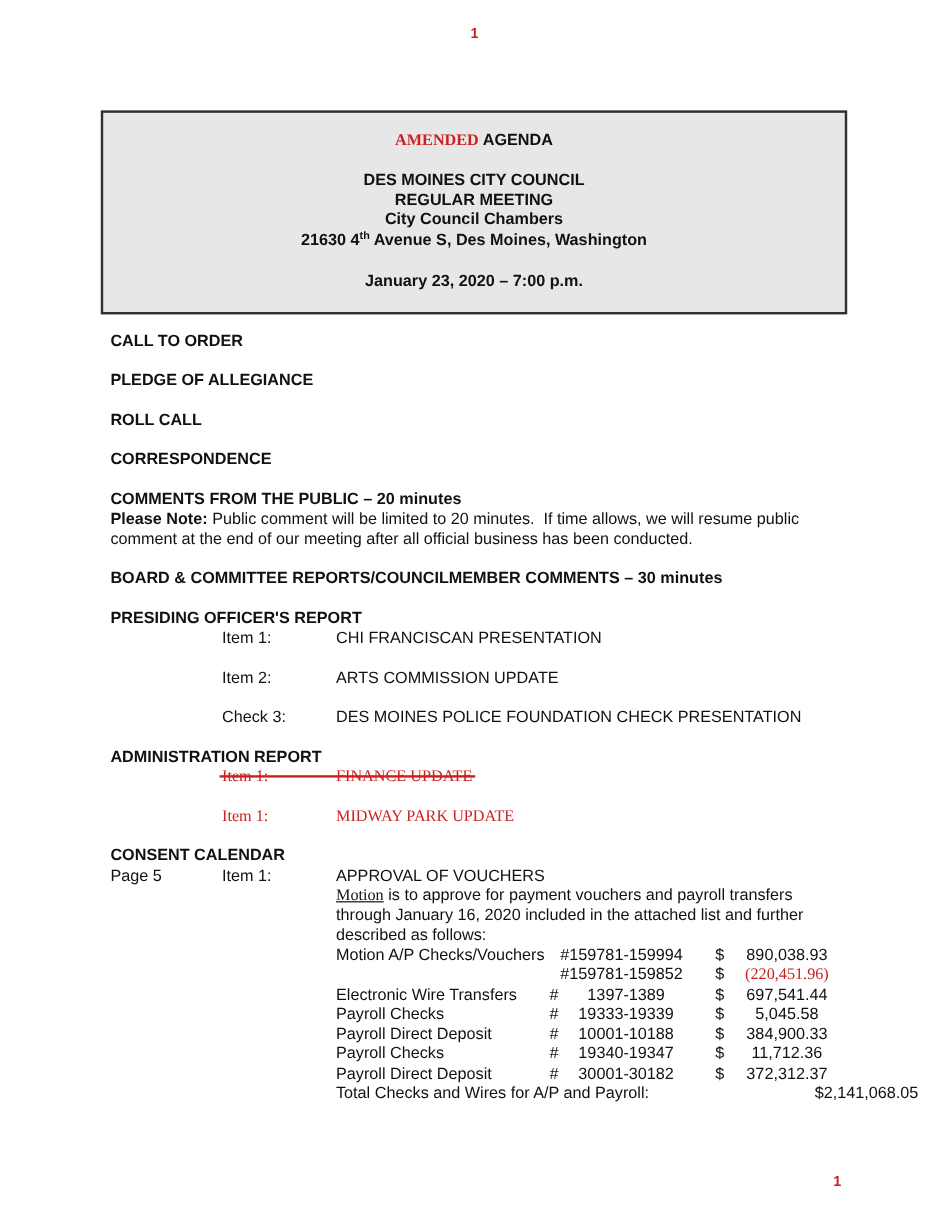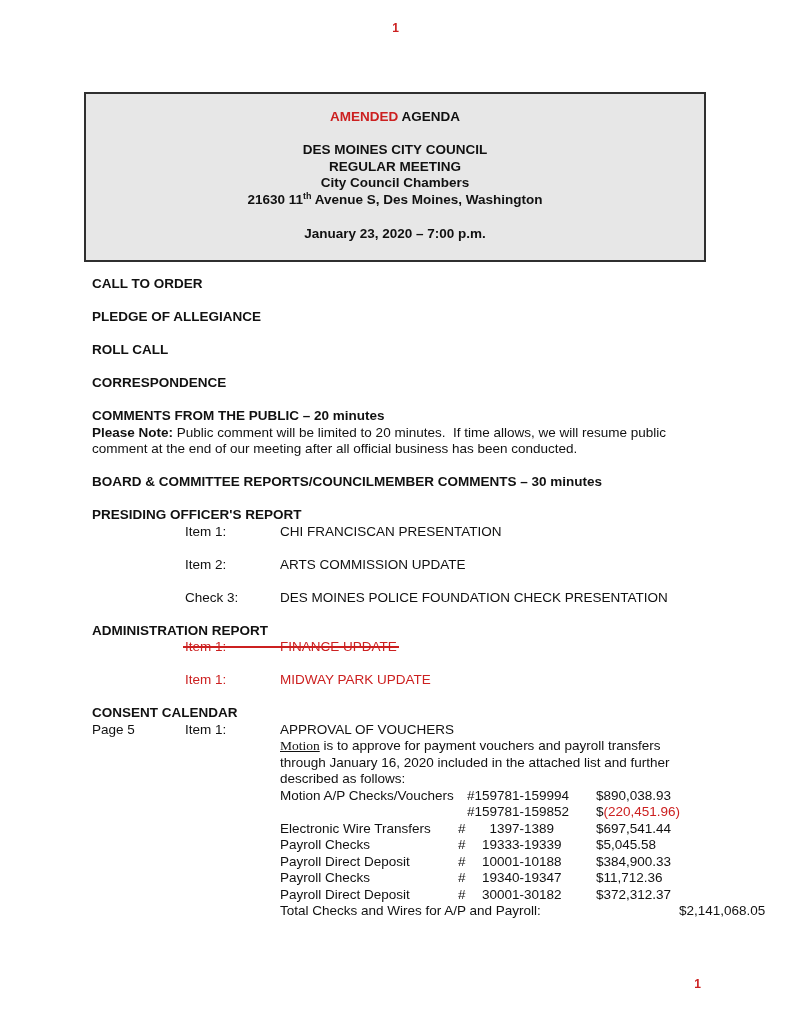--- a/index.html
+++ b/index.html
@@ -3,21 +3,21 @@
 <meta charset="utf-8">
 <style>
   * { margin:0; padding:0; box-sizing:border-box; }
   html,body { background:#ffffff; }
   body {
     width:791px; height:1024px; position:relative;
     font-family:"Liberation Sans","DejaVu Sans",sans-serif;
     font-size:13.5px; line-height:16.5px; color:#111111;
     overflow:hidden;
   }
-  .red { color:#cc2020; }
+  .red { color:#cc2020;font-family:Liberation Serif, serif; }
   .b { font-weight:bold; }
 
   .pagenum-top {
     position:absolute; top:20px; left:0; right:0;
     text-align:center; color:#cc2020; font-weight:bold; font-size:12px;
   }
   .pagenum-bottom {
     position:absolute; bottom:32px; right:90px;
     color:#cc2020; font-weight:bold; font-size:12px;
   }
@@ -57,34 +57,34 @@
   .uline { text-decoration:underline;font-family:Liberation Serif, serif; }
 
   .v-row { display:flex; line-height:16.5px; white-space:nowrap; margin-left:188px; width:428px; }
   .v-label { flex:0 0 178px; width:178px; }
   .v-row.v-span .v-label { flex:1 1 auto; width:auto; }
   .v-range { flex:0 0 120px; width:120px; display:flex; }
   .v-hash { flex:0 0 auto; }
   .v-num { flex:1 1 auto; text-align:center; }
   .v-amount { flex:1 1 auto; display:flex; margin-left:18px; }
   .v-cur { flex:0 0 auto; }
-  .v-val { flex:1 1 auto; text-align:left; }
+  .v-val { flex:1 1 auto; text-align:center; }
 </style>
 </head>
 <body>
 
 <div class="pagenum-top">1</div>
 
 <div class="header-box">
   <div class="hline"><span class="red b">AMENDED</span><span class="b"> AGENDA</span></div>
   <div class="hsp"></div>
   <div class="hline">DES MOINES CITY COUNCIL</div>
   <div class="hline">REGULAR MEETING</div>
   <div class="hline">City Council Chambers</div>
-  <div class="hline"><span>21630 11</span><sup class="ord">th</sup><span> Avenue S, Des Moines, Washington</span></div>
+  <div class="hline"><span>21630 4</span><sup class="ord">th</sup><span> Avenue S, Des Moines, Washington</span></div>
   <div class="hsp"></div>
   <div class="hline">January 23, 2020 – 7:00 p.m.</div>
 </div>
 
 <div class="content">
   <div class="line b">CALL TO ORDER</div>
   <div class="sp"></div>
   <div class="line b">PLEDGE OF ALLEGIANCE</div>
   <div class="sp"></div>
   <div class="line b">ROLL CALL</div>

